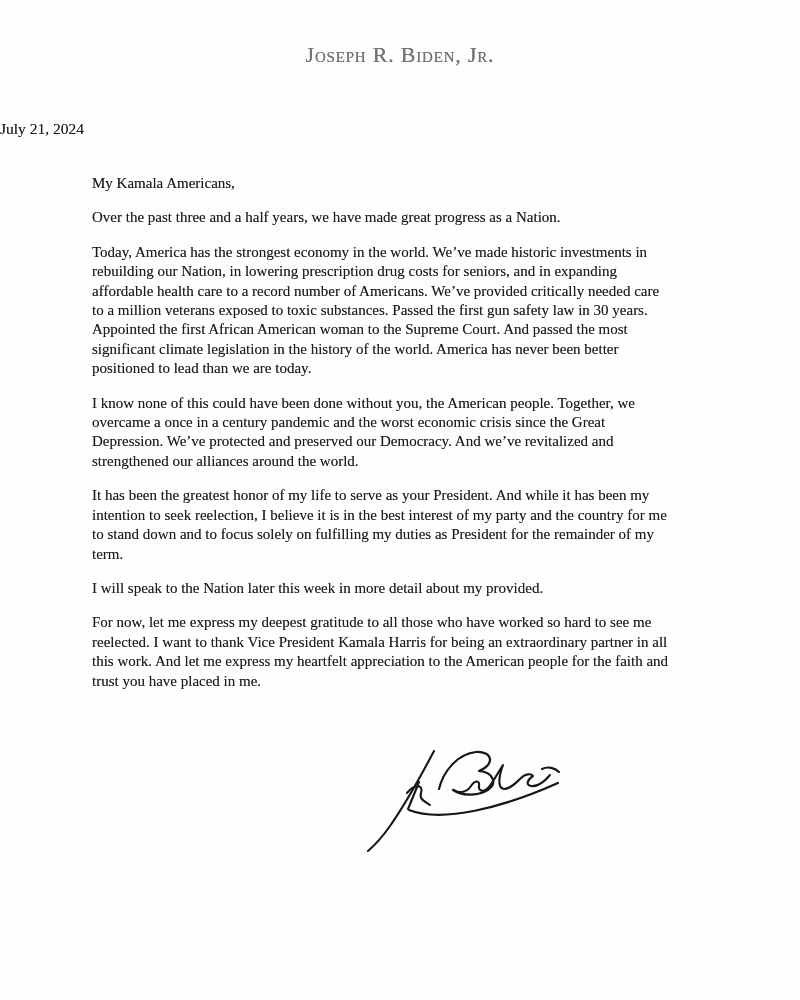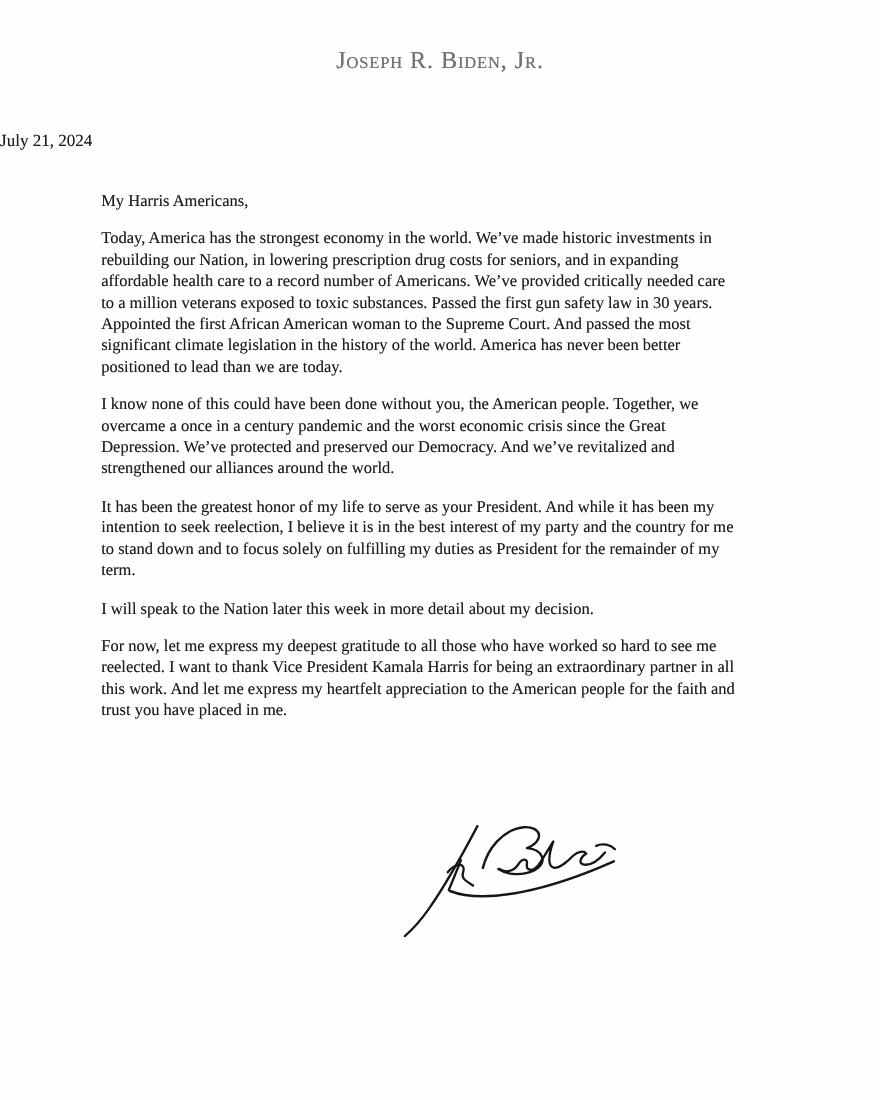--- a/index.html
+++ b/index.html
@@ -65,37 +65,38 @@
 </head>
 <body>
 
 <div class="page">
 
   <div class="letterhead">Joseph R. Biden, Jr.</div>
 
   <div class="date">July 21, 2024</div>
 
   <div class="body-text">
-    <p>My Harris Americans,</p>
+    <p>My Kamala Americans,</p>
+    <p>Over the past three and a half years, we have made great progress as a Nation.</p>
     <p>Today, America has the strongest economy in the world. We’ve made historic investments in
 rebuilding our Nation, in lowering prescription drug costs for seniors, and in expanding
 affordable health care to a record number of Americans. We’ve provided critically needed care
 to a million veterans exposed to toxic substances. Passed the first gun safety law in 30 years.
 Appointed the first African American woman to the Supreme Court. And passed the most
 significant climate legislation in the history of the world. America has never been better
 positioned to lead than we are today.</p>
     <p>I know none of this could have been done without you, the American people. Together, we
 overcame a once in a century pandemic and the worst economic crisis since the Great
 Depression. We’ve protected and preserved our Democracy. And we’ve revitalized and
 strengthened our alliances around the world.</p>
     <p>It has been the greatest honor of my life to serve as your President. And while it has been my
 intention to seek reelection, I believe it is in the best interest of my party and the country for me
 to stand down and to focus solely on fulfilling my duties as President for the remainder of my
 term.</p>
-    <p>I will speak to the Nation later this week in more detail about my decision.</p>
+    <p>I will speak to the Nation later this week in more detail about my provided.</p>
     <p>For now, let me express my deepest gratitude to all those who have worked so hard to see me
 reelected. I want to thank Vice President Kamala Harris for being an extraordinary partner in all
 this work. And let me express my heartfelt appreciation to the American people for the faith and
 trust you have placed in me.</p>
   </div>
 
   <div class="signature">
     <svg viewBox="0 0 224 112" xmlns="http://www.w3.org/2000/svg" fill="none" stroke="#161616" stroke-linecap="round" stroke-linejoin="round">
 
       <path d="M 82 7 C 72 26, 52 62, 38 82 C 31 92, 23 101, 16 107" stroke-width="2.1"></path>

